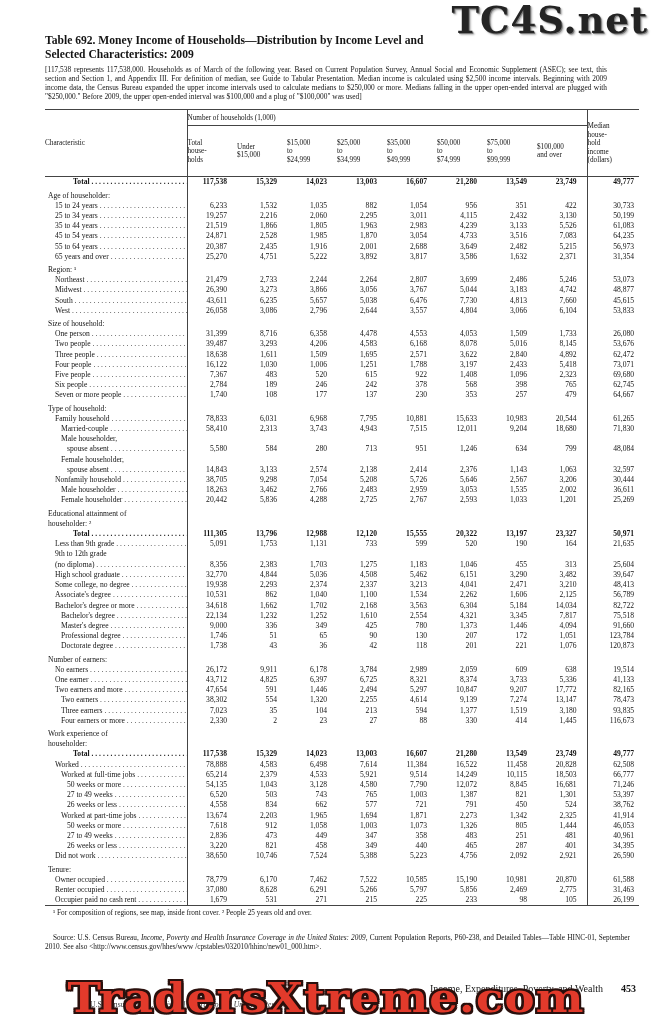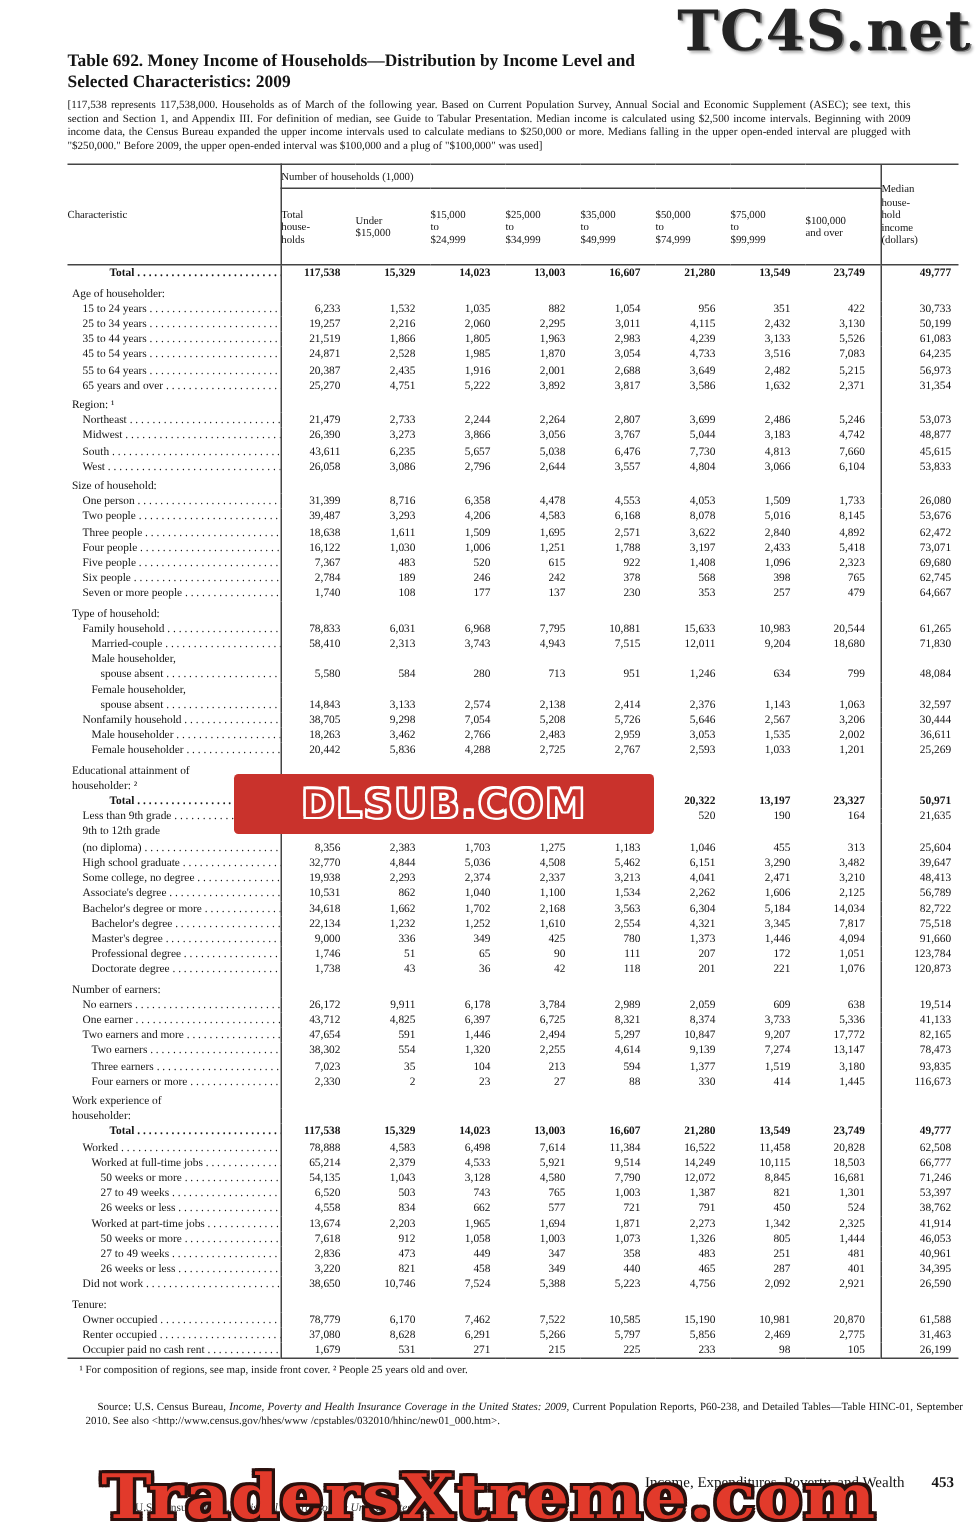--- a/index.html
+++ b/index.html
@@ -33,21 +33,21 @@
   tbody td.median{border-left:1px solid #444;padding-right:5px;}
   tbody tr.section td{padding-top:3px;}
   tbody tr.bold td{font-weight:bold;}
   .ind0{padding-left:3px;}
   .ind1{padding-left:10px;}
   .ind2{padding-left:16px;}
   .ind3{padding-left:22px;}
   .ind4{padding-left:28px;}
 
   .fn{margin:3px 0 16px 0;font-size:7.3px;line-height:8.6px;width:585px;text-indent:8px;}
-  .src{margin:12px;font-size:7.3px;line-height:8.6px;width:585px;text-indent:8px;text-align:justify;}
+  .src{margin:0;font-size:7.3px;line-height:8.6px;width:585px;text-indent:8px;text-align:justify;}
 
   .footer-right{position:absolute;top:983px;right:16px;font-size:10px;z-index:2;}
   .footer-right .pagenum{font-weight:bold;margin-left:18px;font-size:10px;}
   .footer-left{position:absolute;top:1000px;left:46px;font-size:7.6px;color:#333;z-index:2;padding-left:44px;}
 </style>
 </head>
 <body>
 
 <div class="page">
 
@@ -622,21 +622,21 @@
           <td class="num">1,446</td>
           <td class="num">4,094</td>
           <td class="num median">91,660</td>
         </tr>
         <tr class="">
           <td class="label ind2">Professional degree . . . . . . . . . . . . . . . . . . . . . . . . . . . . . . . . . . . . . . . .</td>
           <td class="num">1,746</td>
           <td class="num">51</td>
           <td class="num">65</td>
           <td class="num">90</td>
-          <td class="num">111</td>
+          <td class="num">130</td>
           <td class="num">207</td>
           <td class="num">172</td>
           <td class="num">1,051</td>
           <td class="num median">123,784</td>
         </tr>
         <tr class="">
           <td class="label ind2">Doctorate degree . . . . . . . . . . . . . . . . . . . . . . . . . . . . . . . . . . . . . . . .</td>
           <td class="num">1,738</td>
           <td class="num">43</td>
           <td class="num">36</td>
@@ -934,21 +934,20 @@
           <td class="num">98</td>
           <td class="num">105</td>
           <td class="num median">26,199</td>
         </tr>
       </tbody>
   </table>
 
   <p class="fn">¹ For composition of regions, see map, inside front cover. ² People 25 years old and over.</p>
   <p class="src"><span>Source: U.S. Census Bureau, </span><i>Income, Poverty and Health Insurance Coverage in the United States: 2009,</i><span> Current Population Reports, P60-238, and Detailed Tables—Table HINC-01, September 2010. See also &lt;http://www.census.gov/hhes/www /cpstables/032010/hhinc/new01_000.htm&gt;.</span></p>
 
-  <div class="wm-mid">DLSUB.COM</div>
 
   <div class="footer-right">
     <span>Income, Expenditures, Poverty, and Wealth</span><span class="pagenum">453</span>
   </div>
 
   <div class="footer-left">
     <span>U.S. Census Bureau, </span><i>Statistical Abstract of the United States: 2012</i>
   </div>
 
   <div class="wm-bottom">TradersXtreme.com</div>

